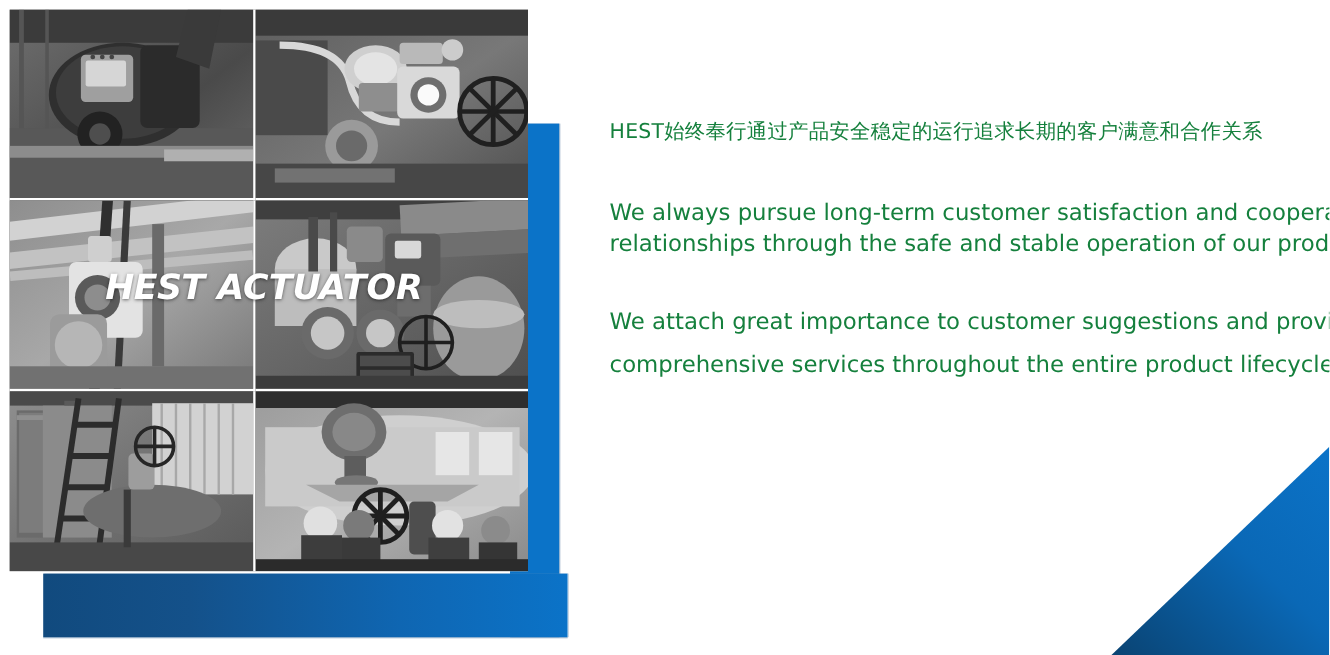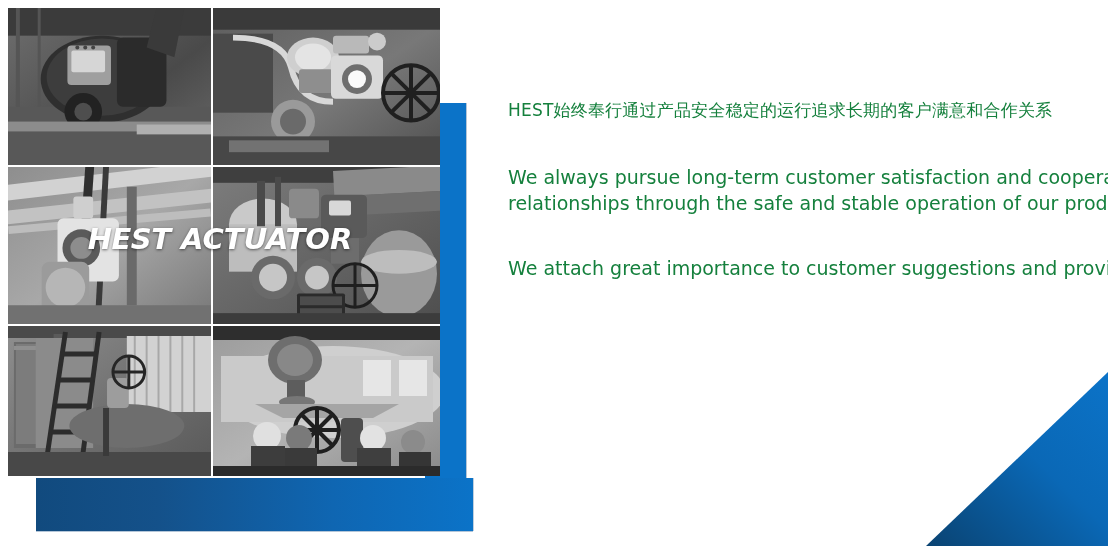--- a/index.html
+++ b/index.html
@@ -382,16 +382,17 @@
 
     <p class="para cn">HEST始终奉行通过产品安全稳定的运行追求长期的客户满意和合作关系</p>
 
     <p class="para en en-1">
       <span class="en-line">We always pursue long-term customer satisfaction and cooperative</span>
       <span class="en-line">relationships through the safe and stable operation of our products</span>
     </p>
 
     <p class="para en en-2">
       <span class="en-line">We attach great importance to customer suggestions and provide</span>
+      <span class="en-line">comprehensive services throughout the entire product lifecycle</span>
     </p>
   </div>
 
 </div>
 
 </body></html>

